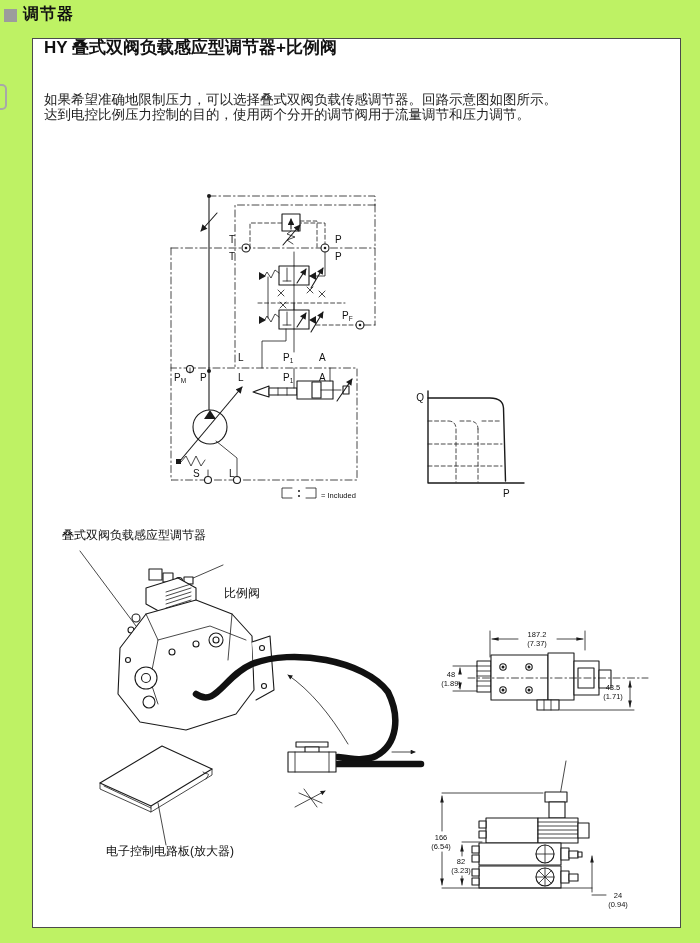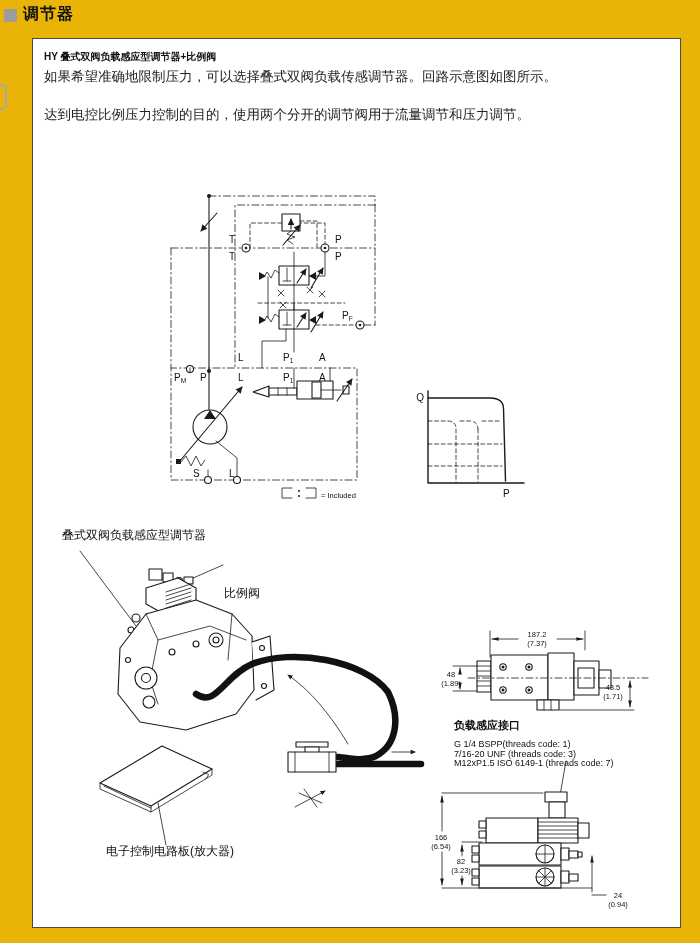--- a/index.html
+++ b/index.html
@@ -1,28 +1,28 @@
 <!DOCTYPE html>
 <html><head>
 <meta charset="utf-8">
 <style>
   html,body{margin:0;padding:0;background:#fff;}
-  #page{position:relative;width:700px;height:943px;background:#eab308;overflow:hidden;
+  #page{position:relative;width:700px;height:943px;background:#bef264;overflow:hidden;
         font-family:"Liberation Sans","DejaVu Sans",sans-serif;color:#1a1a1a;}
   .abs{position:absolute;}
   
   #sec-marker{left:4px;top:9px;width:13px;height:13px;background:#9c9c9c;}
   #sec-title{left:23px;top:4px;font-size:16px;font-weight:bold;color:#111;letter-spacing:1px;}
   #edge-tab{left:0;top:84px;width:5px;height:22px;border:2px solid #a8a8a8;border-left:none;
             border-radius:0 5px 5px 0;}
   
   #panel{left:32px;top:38px;width:647px;height:888px;border:1.4px solid #4b4b4b;background:#fff;}
-  #heading{left:44px;top:50px;font-size:10px;font-weight:bold;color:#111;}
+  #heading{left:44px;top:36px;font-size:17px;font-weight:bold;color:#111;}
   .para{left:44px;width:632px;font-size:13.5px;color:#222;white-space:nowrap;}
-  #para0{top:68px;} #para1{top:106px;} #para2{top:134px;}
+  #para0{top:91px;} #para1{top:106px;} #para2{top:134px;}
   
   .callout{font-size:12px;color:#111;white-space:nowrap;}
   #callout-reg{left:62px;top:527px;}
   #callout-prop{left:224px;top:553px;margin-top:32px;}
   #callout-amp{left:106px;top:843px;}
   
   #ls{left:454px;top:718px;width:220px;}
   #ls-title{font-size:11px;font-weight:bold;color:#111;margin:0 0 7px 0;}
   .ls-line{font-size:9px;line-height:9.6px;color:#111;white-space:nowrap;}
   
@@ -318,26 +318,20 @@
       <rect class="s1 wht" x="599" y="670" width="12" height="18"></rect>
       <rect class="s1 wht" x="537" y="700" width="22" height="10"></rect>
       <path class="s1 s08" d="M544,700 V710 M551,700 V710"></path>
       <path class="s1 s08 dd" d="M468,678 H648"></path>
     </g>
     <path class="s1 s08" d="M630,681 V707" marker-start="url(#dima)" marker-end="url(#dima)"></path>
     <text class="dim" x="613" y="690">43.5</text>
     <text class="dim" x="613" y="699">(1.71)</text>
   </svg>
 
-  <div class="abs" id="ls">
-    <div id="ls-title">负载感应接口</div>
-    <div class="ls-line">G 1/4 BSPP(threads code: 1)</div>
-    <div class="ls-line">7/16-20 UNF  (threads code: 3)</div>
-    <div class="ls-line">M12xP1.5  ISO 6149-1 (threads code: 7)</div>
-  </div>
 
   <svg class="abs" style="left:428px;top:760px" width="255" height="168" viewBox="428 760 255 168">
     <path class="s1 s08" d="M566,761 L550,853"></path>
     <g>
       <rect class="s1 wht" x="545" y="792" width="22" height="10"></rect>
       <rect class="s1 wht" x="549" y="802" width="16" height="16"></rect>
     </g>
     <g>
       <rect class="s1 wht" x="486" y="818" width="52" height="25"></rect>
       <rect class="s1 wht" x="479" y="821" width="7" height="7"></rect>

